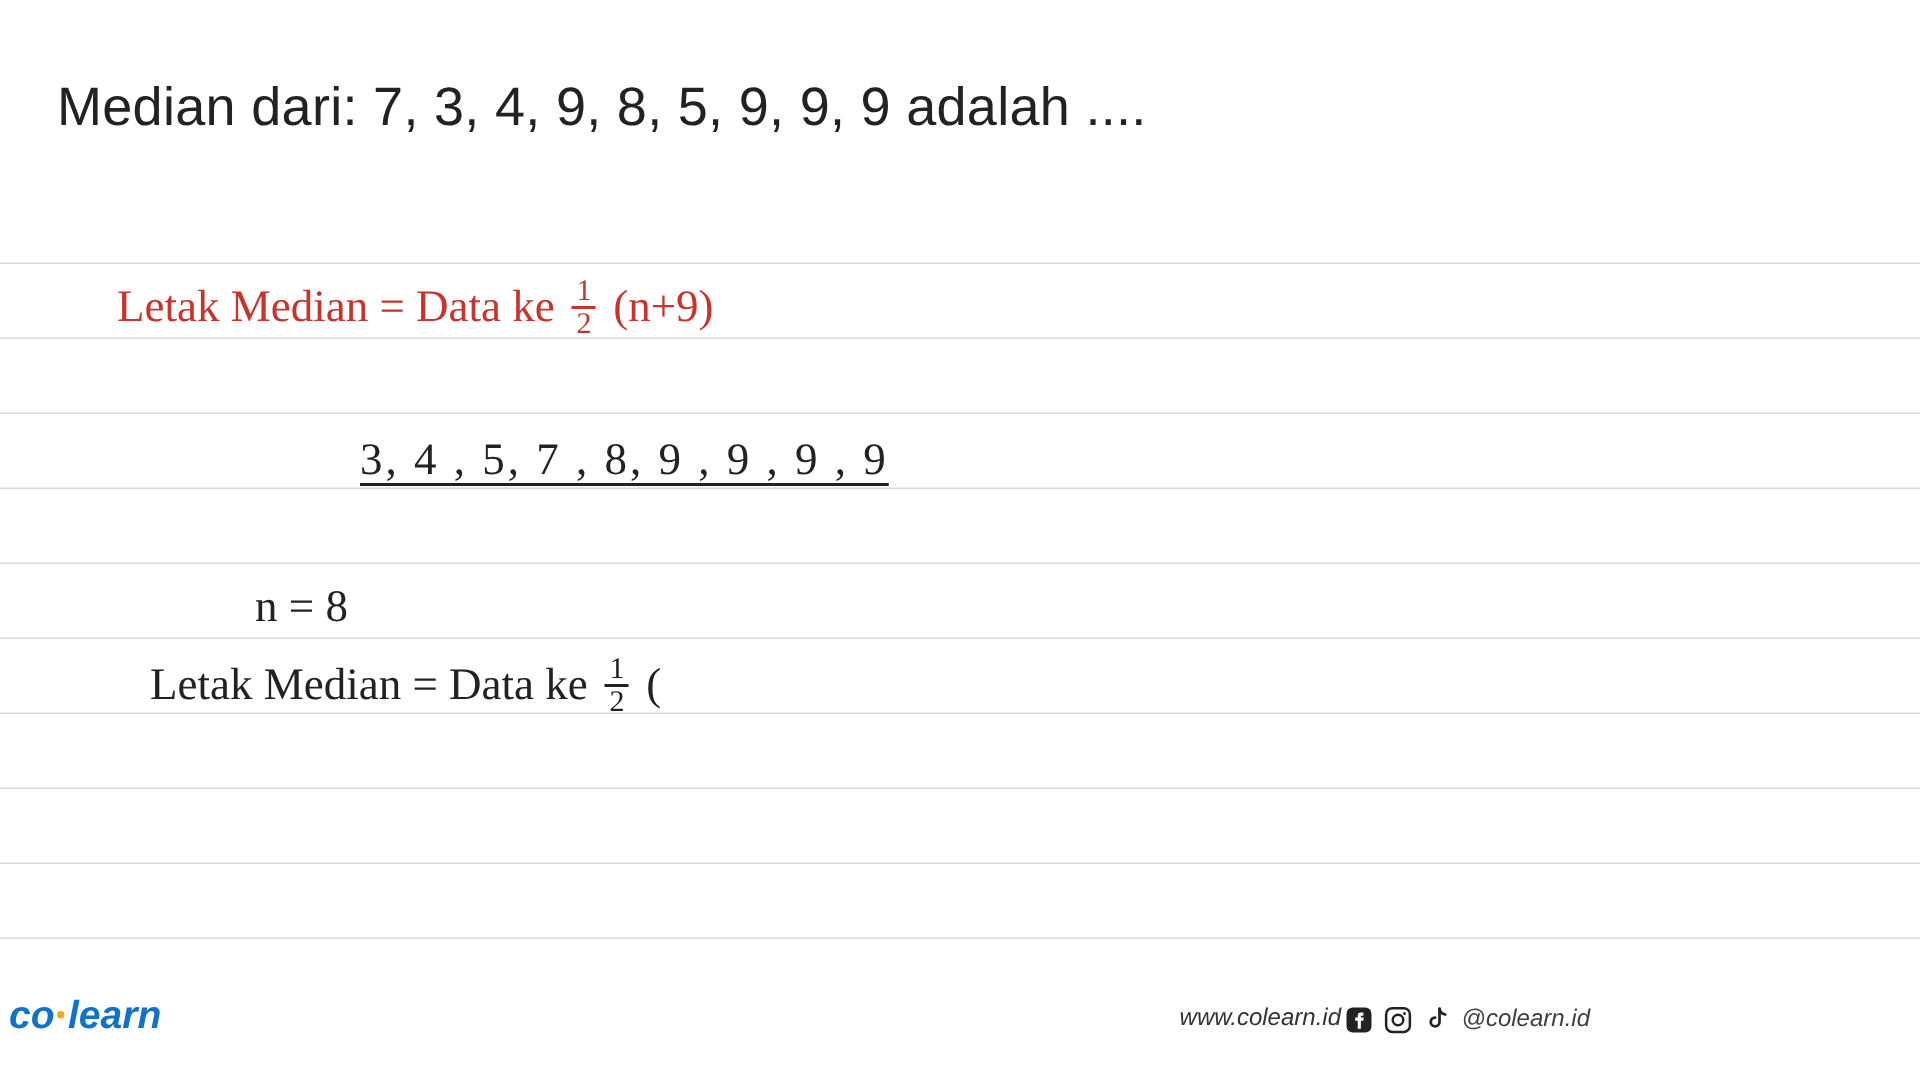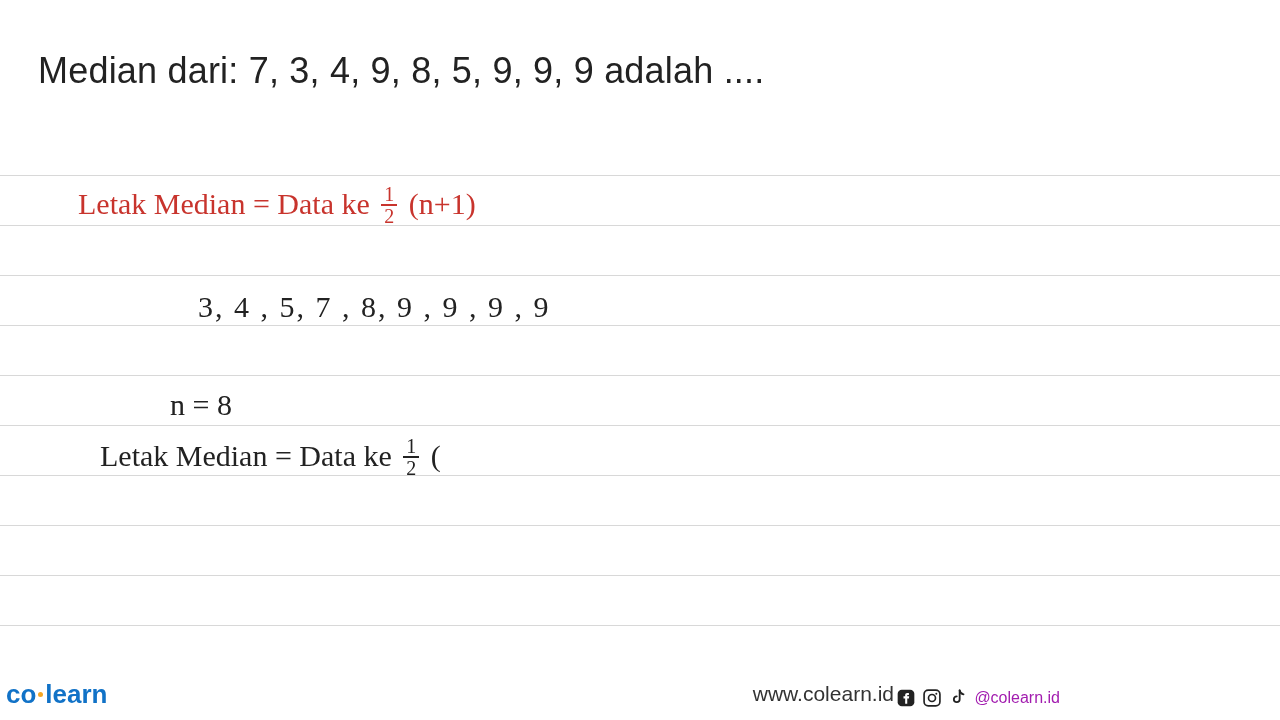--- a/index.html
+++ b/index.html
@@ -46,30 +46,33 @@
     text-align: center;
     font-size: 20px;
     line-height: 1;
     margin: 0 4px;
     position: relative;
     top: -2px;
   }
   .frac .num { display: block; border-bottom: 2px solid currentColor; padding: 0 3px; }
   .frac .den { display: block; padding: 0 3px; }
   .sorted {
+    text-decoration: underline;
     text-underline-offset: 6px;
     text-decoration-thickness: 2px;
     letter-spacing: 2px;
+    margin-left: 42px;
   }
   .footer {
     position: absolute;
-    bottom: 10px;
+    bottom: 28px;
     left: 0;
     width: 1074px;
     height: 30px;
+    font-style: italic;
   }
   .logo {
     position: absolute;
     left: 6px;
     bottom: 0;
     font-size: 26px;
     font-weight: 600;
     color: #1172c7;
   }
   .logo .dot {
@@ -77,56 +80,56 @@
     width: 5px; height: 5px;
     background: #f5a623;
     border-radius: 50%;
     vertical-align: middle;
     margin: 0 2px 4px 2px;
   }
   .url {
     position: absolute;
     right: 180px;
     bottom: 4px;
-    font-size: 21px;
+    font-size: 16px;
     color: #333;
   }
   .social {
     position: absolute;
     right: 14px;
     bottom: 2px;
     display: flex;
     align-items: center;
     gap: 6px;
     font-size: 16px;
     color: #222;
   }
   .social svg { width: 20px; height: 20px; }
-  .social .handle { font-size: 16px; color: #a21caf; }
+  .social .handle { font-size: 16px; color: #404040; }
 </style>
 </head>
 <body>
 
 <div class="question">Median dari: 7, 3, 4, 9, 8, 5, 9, 9, 9 adalah ....</div>
 
 <div class="paper-lines">
   <div class="hline" style="top:0px"></div>
   <div class="hline" style="top:50px"></div>
   <div class="hline" style="top:100px"></div>
   <div class="hline" style="top:150px"></div>
   <div class="hline" style="top:200px"></div>
   <div class="hline" style="top:250px"></div>
   <div class="hline" style="top:300px"></div>
   <div class="hline" style="top:350px"></div>
   <div class="hline" style="top:400px"></div>
   <div class="hline" style="top:450px"></div>
 </div>
 
 <div class="hw red" style="top:186px; left:78px;">
-  <span>Letak  Median  = </span><span>Data ke </span><span class="frac"><span class="num">1</span><span class="den">2</span></span><span> (n+1)</span>
+  <span>Letak  Median  = </span><span>Data ke </span><span class="frac"><span class="num">1</span><span class="den">2</span></span><span> (n+9)</span>
 </div>
 
 <div class="hw" style="top:290px; left:198px;">
   <span class="sorted">3, 4 , 5,  7 ,  8,  9 , 9 , 9 , 9</span>
 </div>
 
 <div class="hw" style="top:388px; left:170px;">n = 8</div>
 
 <div class="hw" style="top:438px; left:100px;">
   <span>Letak  Median = </span><span>Data  ke  </span><span class="frac"><span class="num">1</span><span class="den">2</span></span><span> (</span>

